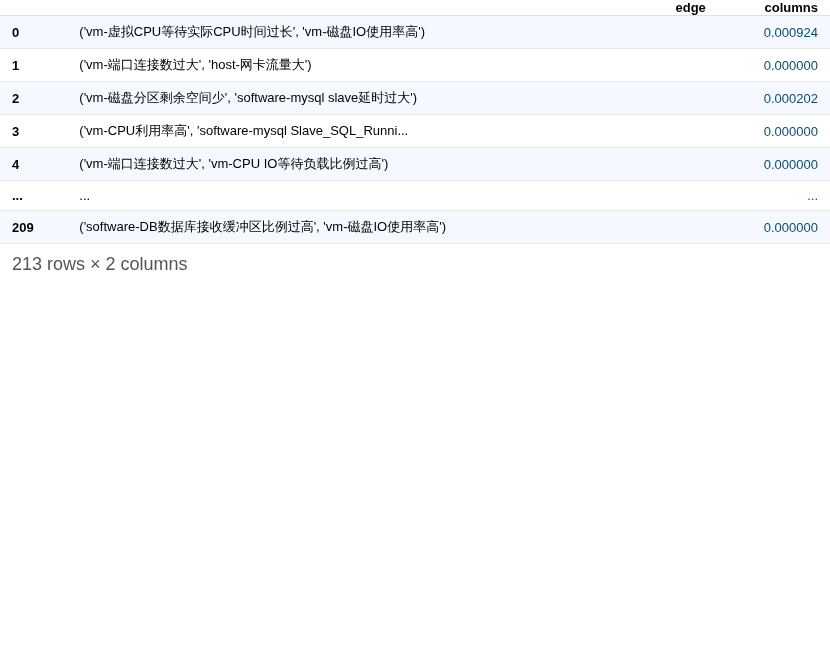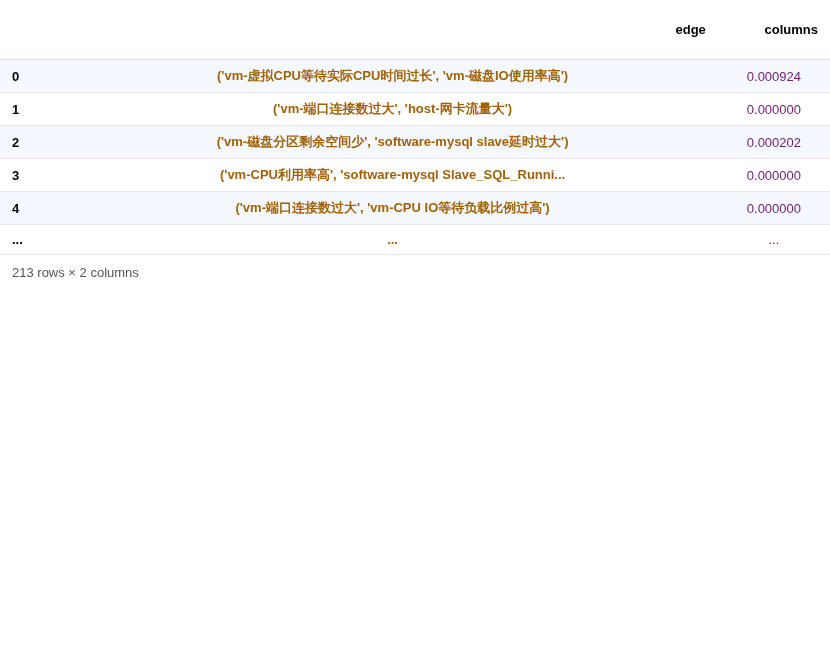--- a/index.html
+++ b/index.html
@@ -21,21 +21,21 @@
       overflow-x: auto;
     }
 
     table {
       width: 100%;
       border-collapse: collapse;
       border-spacing: 0;
     }
 
     thead th {
-      padding: 22px 12px;
+      padding: 0 12px;
       text-align: right;
       font-weight: 600;
       font-size: 13px;
       border-bottom: 1px solid #e0e0e0;
       background: #ffffff;
       color: #000;
     }
 
     thead th.col-index {
       text-align: left;
@@ -72,33 +72,32 @@
       color: #000;
     }
 
     tbody td.col-index {
       font-weight: 700;
       text-align: left;
       color: #000;
     }
 
     tbody td.col-edge {
-      text-align: center;
-      color: #a16207;
-      font-weight: bold;
+      text-align: left;
+      color: #000000;
     }
 
     tbody td.col-weight {
-      text-align: center;
-      color: #701a75;
+      text-align: right;
+      color: #0c4a6e;
     }
 
     .footer-text {
       padding: 10px 12px;
-      font-size: 13px;
+      font-size: 18px;
       color: #555;
     }
   </style>
 </head>
 <body>
 
 <div class="table-container">
   <table>
     <thead>
       <tr>
@@ -131,16 +130,21 @@
         <tr>
           <td class="col-index">4</td>
           <td class="col-edge">('vm-端口连接数过大', 'vm-CPU IO等待负载比例过高')</td>
           <td class="col-weight">0.000000</td>
         </tr>
         <tr class="ellipsis-row">
           <td class="col-index">...</td>
           <td class="col-edge">...</td>
           <td class="col-weight">...</td>
         </tr>
+        <tr>
+          <td class="col-index">209</td>
+          <td class="col-edge">('software-DB数据库接收缓冲区比例过高', 'vm-磁盘IO使用率高')</td>
+          <td class="col-weight">0.000000</td>
+        </tr>
       </tbody>
   </table>
   <div class="footer-text">213 rows × 2 columns</div>
 </div>
 
 </body></html>

